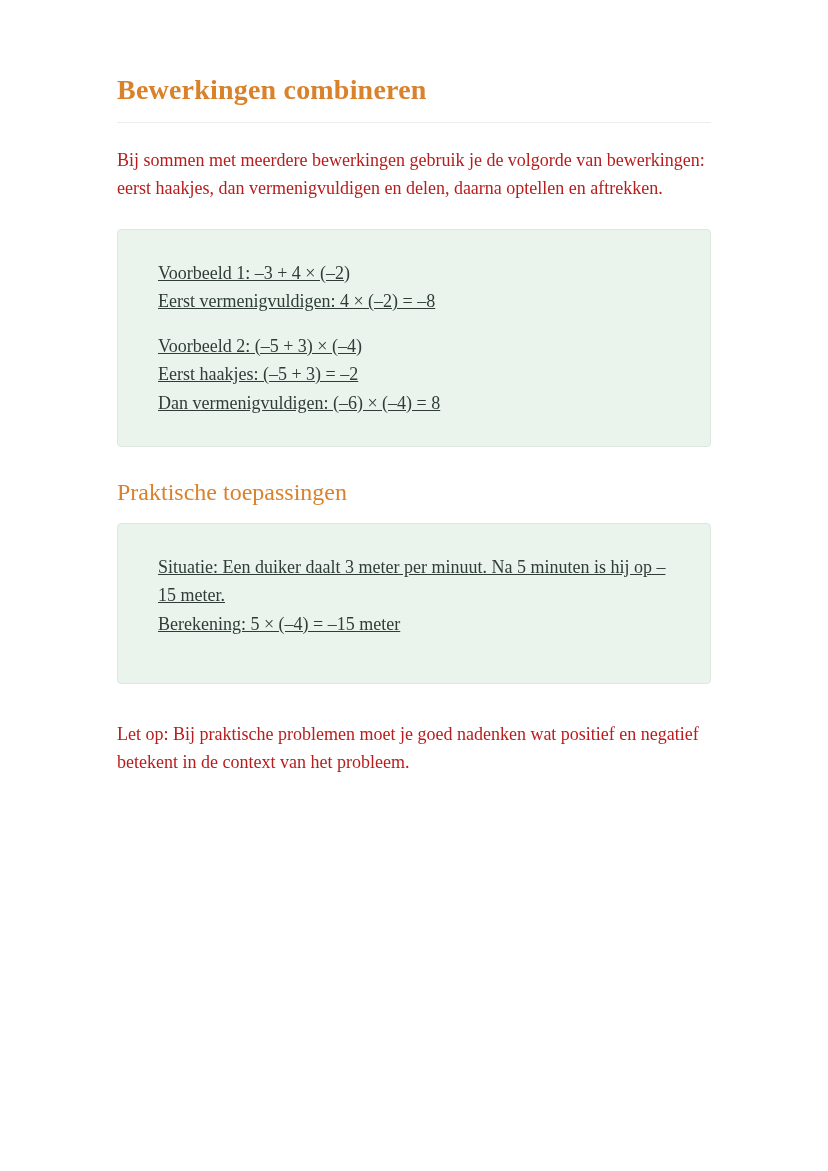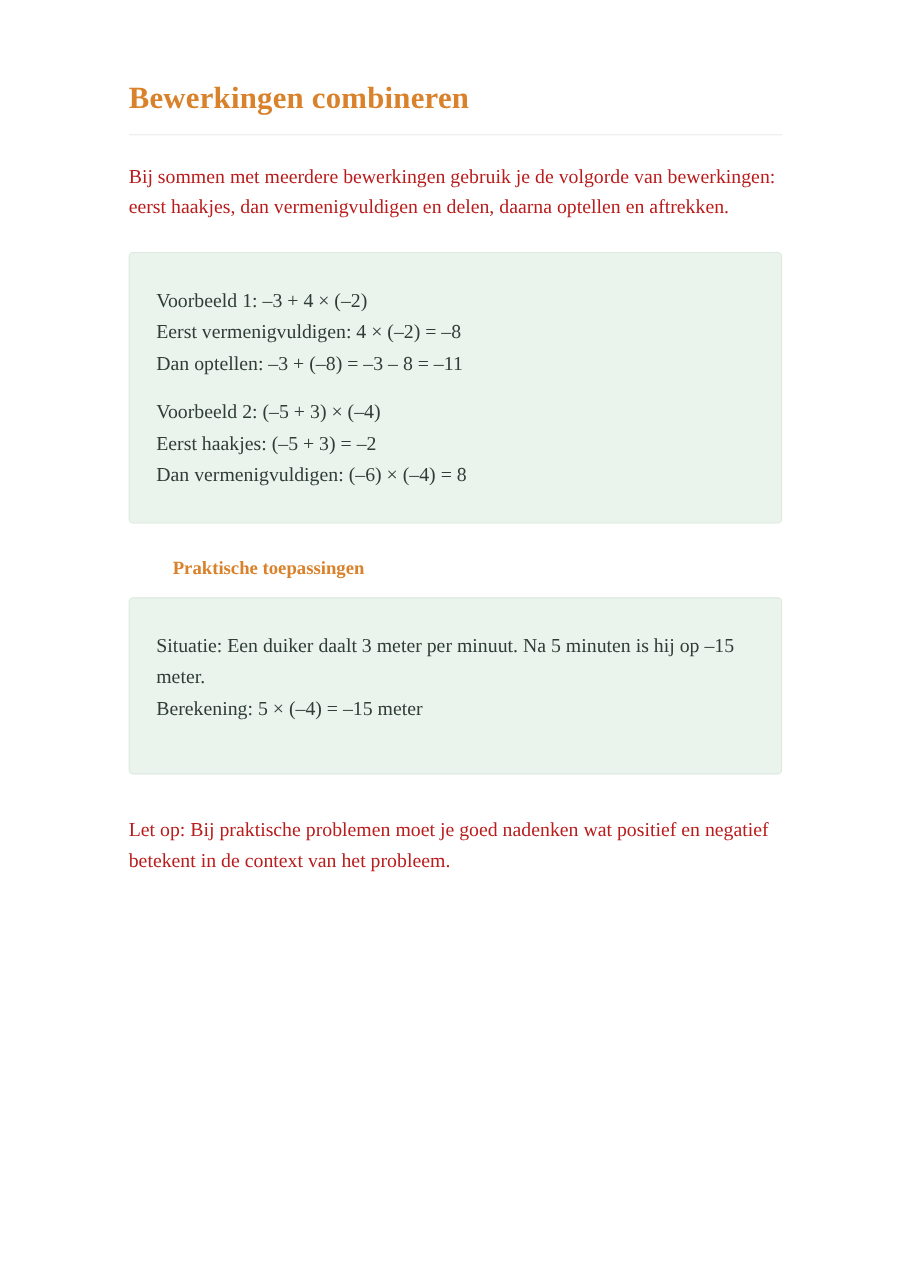--- a/index.html
+++ b/index.html
@@ -32,54 +32,53 @@
   p.body-par {
     font-size: 18px;
     line-height: 28px;
     color: #b91c1c;
   }
   p.intro { margin-top: 23px; }
   .callout-box {
     background: #eaf4ed;
     border: 1px solid #dbe9de;
     border-radius: 4px;
-    padding: 29px 24px;
+    padding: 29px 40px;
     font-size: 18px;
     line-height: 28.5px;
     color: #2f3d36;
+    text-decoration: underline;
   }
   .box-example { margin-top: 27px; }
   .box-application { margin-top: 16px; }
   .callout-box .block + .block { margin-top: 16px; }
   h2.section-heading {
     margin-top: 31px;
-    font-size: 17px;
+    font-size: 24px;
     line-height: 1.2;
-    font-weight: 700;
+    font-weight: 400;
     color: #d9822b;
-    margin-left: 40px;
   }
   p.note { margin-top: 36px; }
 </style>
 </head>
 <body>
 
 <div class="content">
 
   <h1 class="page-title">Bewerkingen combineren</h1>
 
   <div class="title-rule"></div>
 
   <p class="body-par intro">Bij sommen met meerdere bewerkingen gebruik je de volgorde van bewerkingen: eerst haakjes, dan vermenigvuldigen en delen, daarna optellen en aftrekken.</p>
 
   <div class="callout-box box-example">
     <div class="block">
       <div class="line">Voorbeeld 1: –3 + 4 × (–2)</div>
       <div class="line">Eerst vermenigvuldigen: 4 × (–2) = –8</div>
-      <div class="line">Dan optellen: –3 + (–8) = –3 – 8 = –11</div>
     </div>
     <div class="block">
       <div class="line">Voorbeeld 2: (–5 + 3) × (–4)</div>
       <div class="line">Eerst haakjes: (–5 + 3) = –2</div>
       <div class="line">Dan vermenigvuldigen: (–6) × (–4) = 8</div>
     </div>
   </div>
 
   <h2 class="section-heading">Praktische toepassingen</h2>
 

